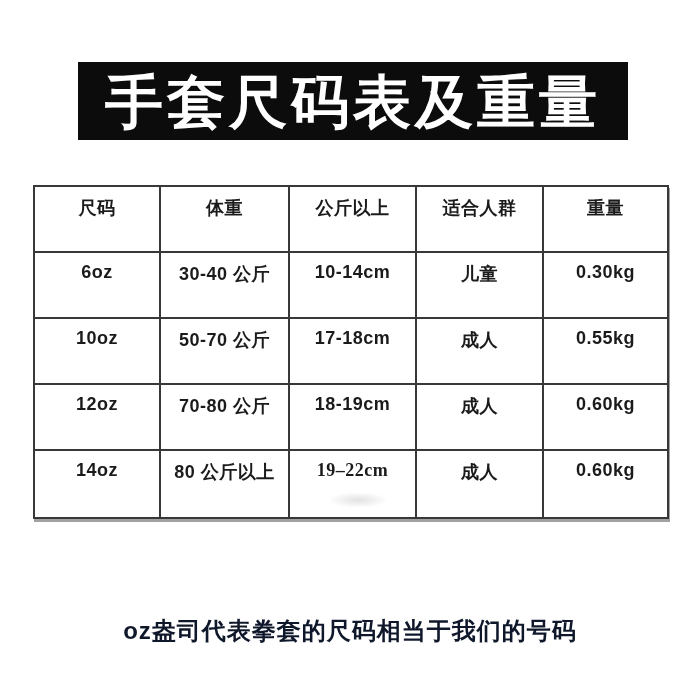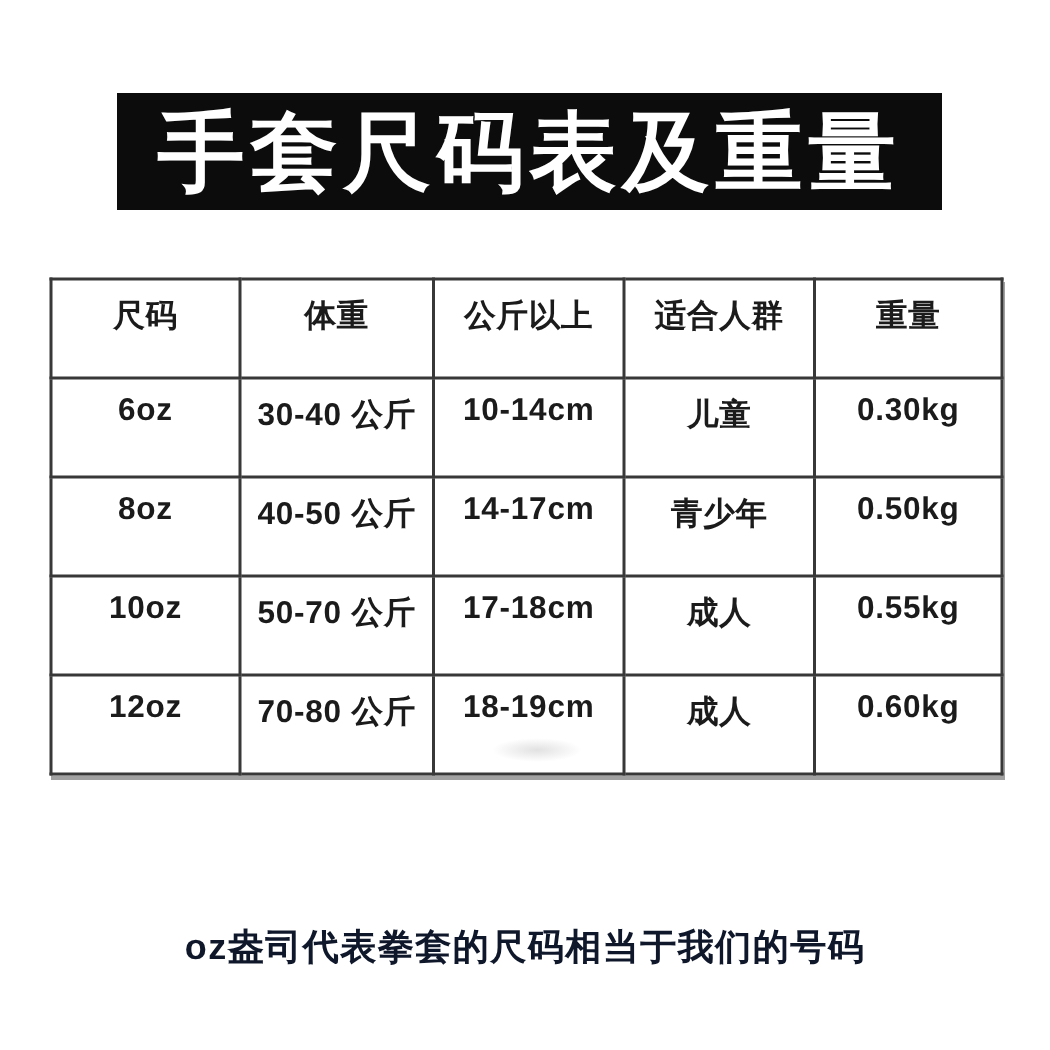--- a/index.html
+++ b/index.html
@@ -45,21 +45,21 @@
     border: 2px solid #2d2d2d;
     box-shadow: 1px 3px 0 rgba(110,110,110,0.65);
     background: #ffffff;
   }
   table.size-table td {
     border: 2px solid #383838;
     vertical-align: top;
     text-align: center;
     padding-top: 9px;
     font-weight: bold;
-    font-size: 21px;
+    font-size: 18px;
     color: #1b1b1b;
     letter-spacing: 0.5px;
     overflow: hidden;
   }
   tr.header-row td { height: 54px; }
   tr.data-row td   { height: 54px; border-radius: 21px; }
   tr.data-row.last td { height: 56px; }
   td.serif-cell {
     font-family: "Liberation Serif", serif;
     font-weight: bold;
@@ -115,40 +115,40 @@
         <td>重量</td>
       </tr>
       <tr class="data-row">
         <td>6oz</td>
         <td>30-40 公斤</td>
         <td>10-14cm</td>
         <td>儿童</td>
         <td>0.30kg</td>
       </tr>
       <tr class="data-row">
-        <td>8oz</td>
-        <td>40-50 公斤</td>
-        <td>14-17cm</td>
-        <td>青少年</td>
-        <td>0.50kg</td>
-      </tr>
-      <tr class="data-row">
         <td>10oz</td>
         <td>50-70 公斤</td>
         <td>17-18cm</td>
         <td>成人</td>
         <td>0.55kg</td>
       </tr>
       <tr class="data-row">
         <td>12oz</td>
         <td>70-80 公斤</td>
         <td>18-19cm</td>
         <td>成人</td>
         <td>0.60kg</td>
       </tr>
+      <tr class="data-row last">
+        <td>14oz</td>
+        <td>80 公斤以上</td>
+        <td class="serif-cell">19–22cm</td>
+        <td>成人</td>
+        <td>0.60kg</td>
+      </tr>
     </tbody>
   </table>
 
   <div class="watermark-smudge"></div>
 
   <div class="footnote">oz盎司代表拳套的尺码相当于我们的号码</div>
 
 </div>
 
 </body></html>

